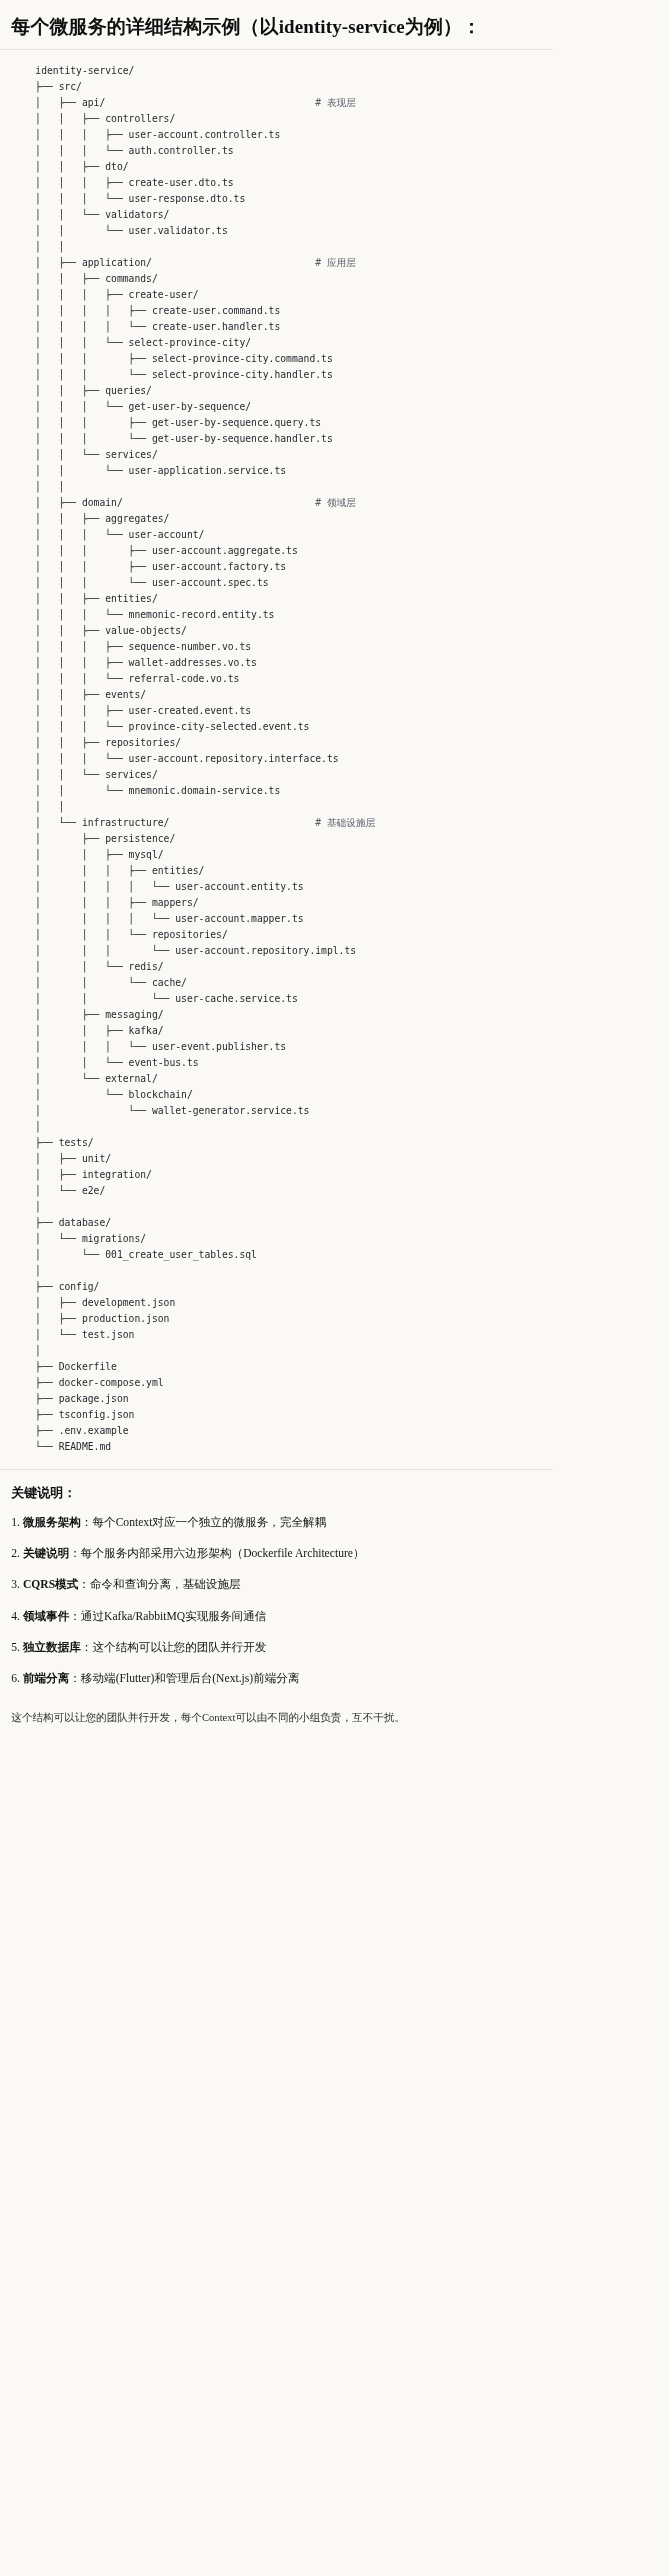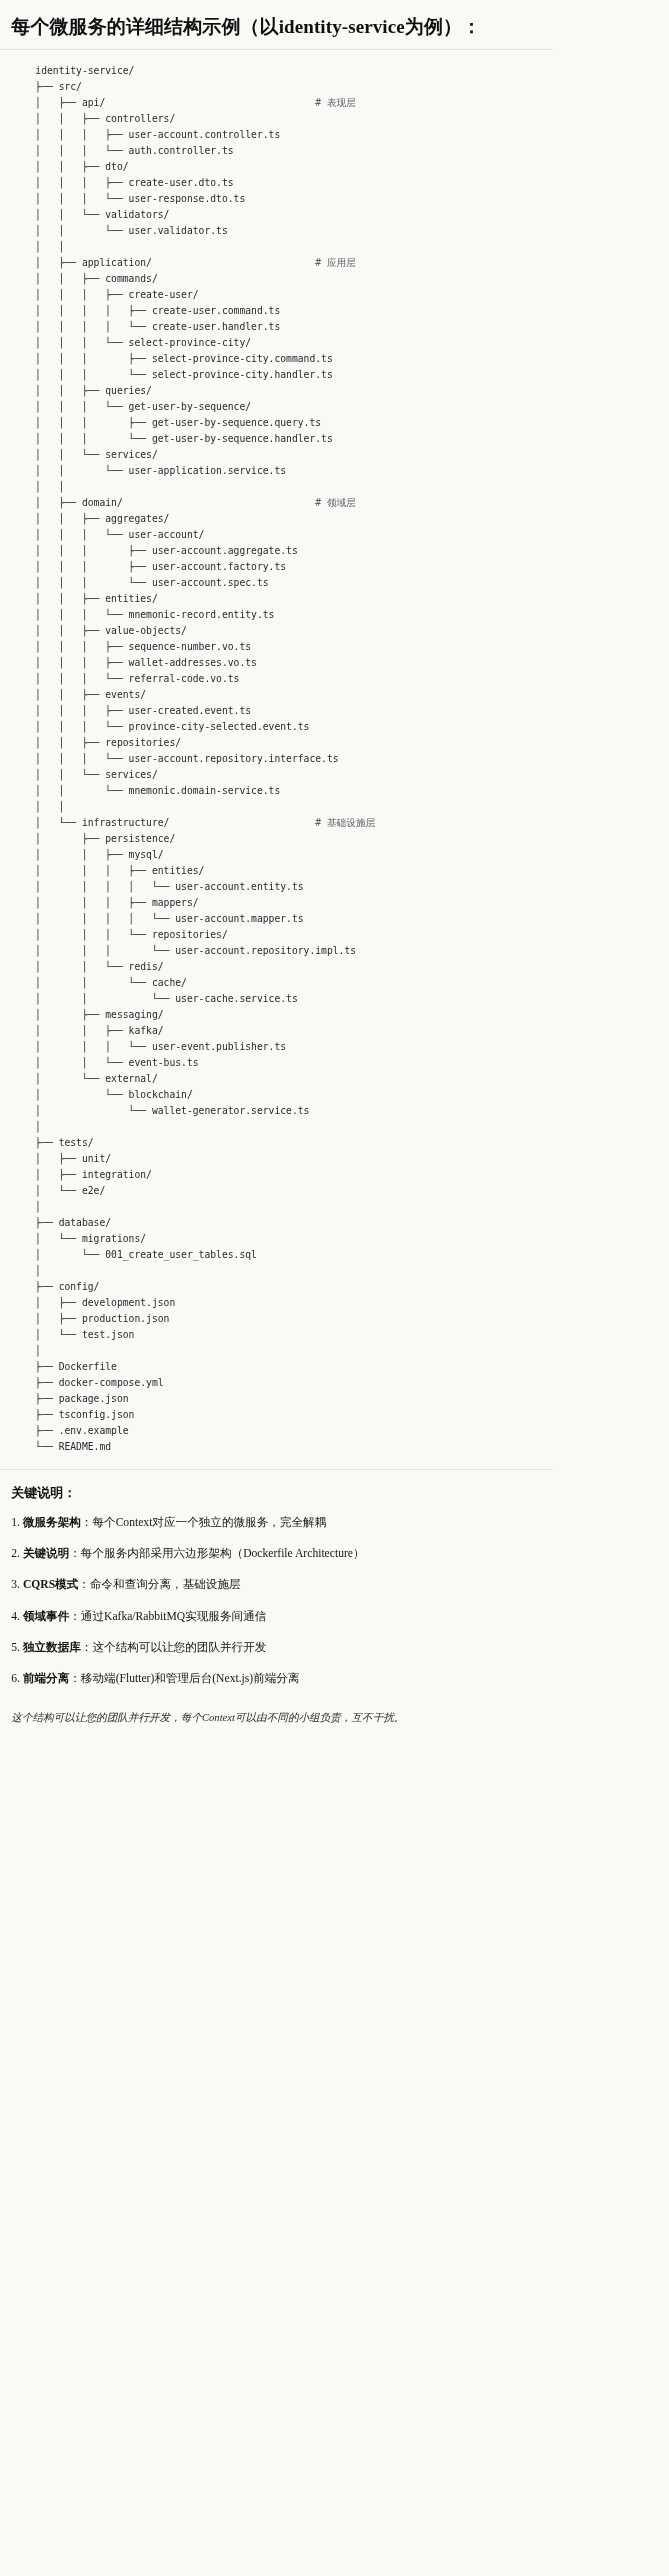--- a/index.html
+++ b/index.html
@@ -100,21 +100,20 @@
   ol.notes-list .note-desc {
     font-weight: 400;
   }
 
   .closing {
     padding: 2.5px 11.3px 16.3px 11.3px;
     font-size: 10.6px;
     line-height: 1.55;
     color: #2a2a2a;
     font-family: "Liberation Serif", "DejaVu Serif", serif;
-    font-style: italic;
   }
 </style>
 </head>
 <body>
 
 <div class="page">
 
   <div class="doc-header">
     <h1 class="doc-title">每个微服务的详细结构示例（以identity-service为例）：</h1>
   </div>

